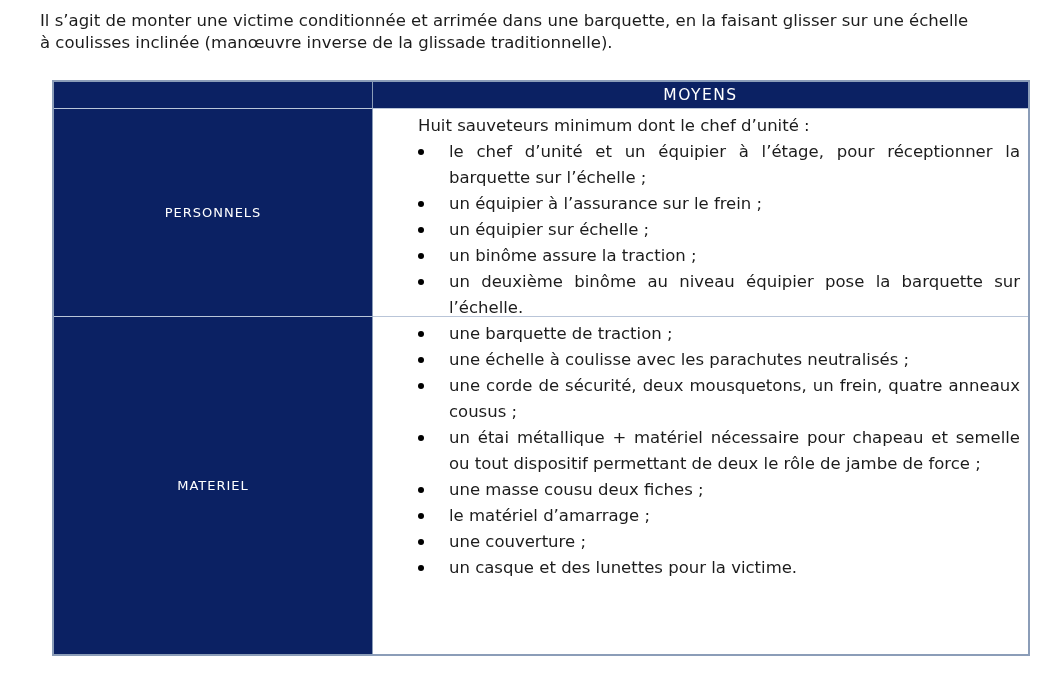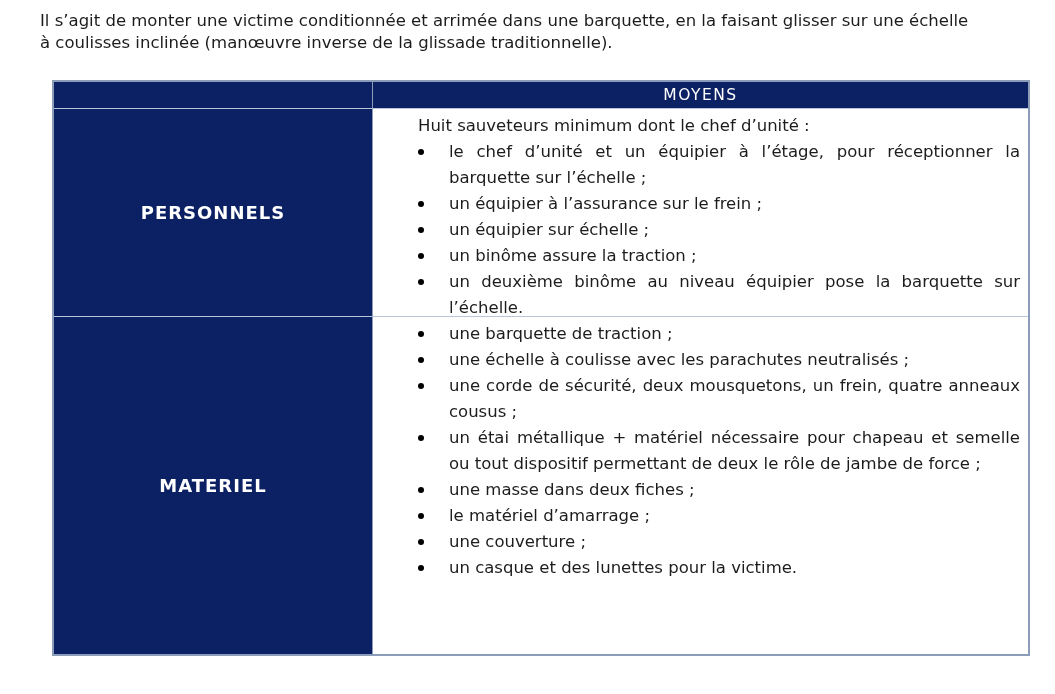--- a/index.html
+++ b/index.html
@@ -49,22 +49,22 @@
   .col-divider { border-right: 1px solid #8b9db8; }
   .row-divider { border-bottom: 1px solid #b9c5d8; }
 
   .header-label {
     font-size: 15.5px;
     letter-spacing: 1.5px;
     font-weight: 500;
   }
 
   .row-label {
-    font-size: 18px;
-    font-weight: bold;
+    font-size: 13px;
+    font-weight: normal;
     letter-spacing: 1px;
   }
 
   .content-cell {
     background: #ffffff;
     padding: 4px 8px 0 6px;
     font-size: 16.5px;
     line-height: 26px;
   }
 
@@ -117,20 +117,20 @@
 
   <div class="cell navy col-divider">
     <span class="row-label">MATERIEL</span>
   </div>
   <div class="cell content-cell">
     <ul class="bullet-list">
       <li>une barquette de traction ;</li>
       <li>une échelle à coulisse avec les parachutes neutralisés  ;</li>
       <li>une corde de sécurité, deux mousquetons, un frein, quatre anneaux cousus ;</li>
       <li>un étai métallique + matériel nécessaire pour chapeau et semelle ou tout dispositif permettant de deux le rôle de jambe de force ;</li>
-      <li>une masse dans deux fiches ;</li>
+      <li>une masse cousu deux fiches ;</li>
       <li>le matériel d’amarrage ;</li>
       <li>une couverture ;</li>
       <li>un casque et des lunettes pour la victime.</li>
     </ul>
   </div>
 
 </div>
 
 </body></html>

